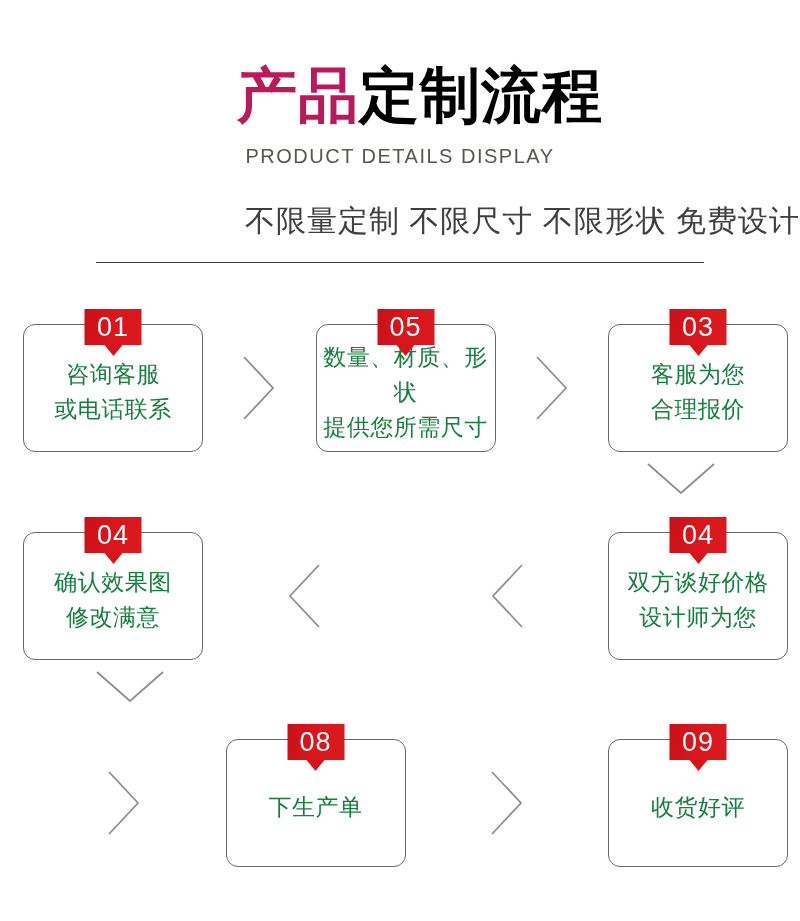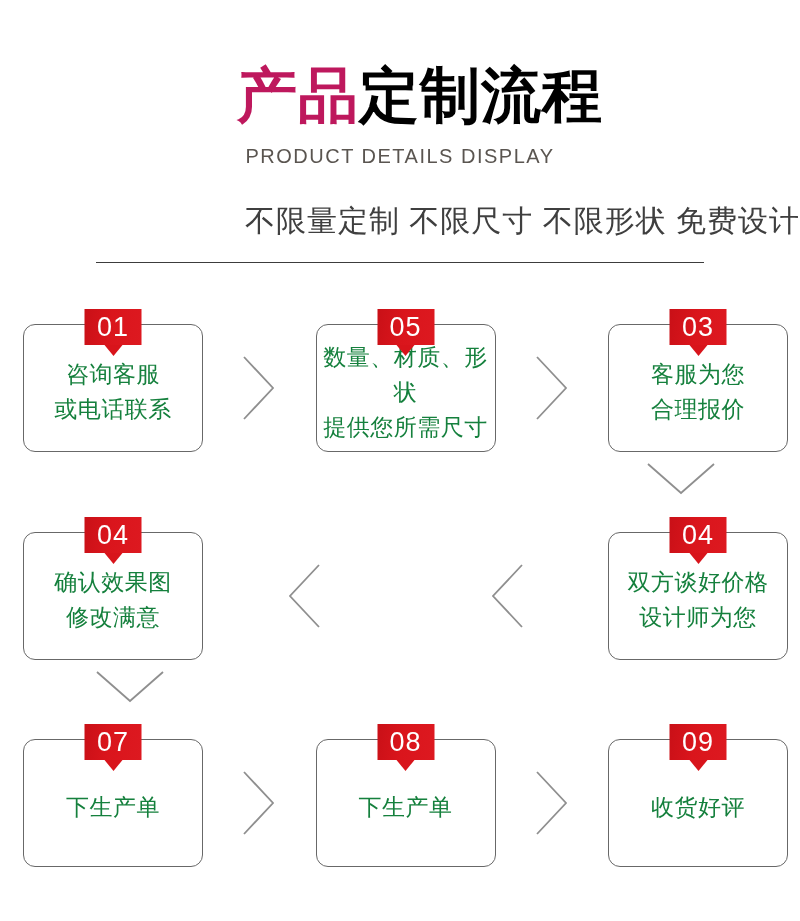--- a/index.html
+++ b/index.html
@@ -227,50 +227,41 @@
             <polyline points="2,2 35,31 68,2" fill="none" stroke="#8f8f8f" stroke-width="1.8"></polyline>
           </svg>
       </div>
       <div class="conn-gap"></div>
       <div class="conn-col"></div>
       <div class="conn-gap"></div>
       <div class="conn-col"></div>
     </div>
 
     <div class="step-row">
-      <div class="step">
-        <div class="badge">
-            <span>07</span>
+      <div class="arrow-cell">
+        <svg class="chev" width="34" height="66" viewBox="0 0 34 66">
+            <polyline points="2,2 31,33 2,64" fill="none" stroke="#8f8f8f" stroke-width="1.8"></polyline>
+          </svg>
+      </div>
+      <div class="step">
+        <div class="badge">
+            <span>08</span>
           </div>
         <div class="step-text">
           <div>下生产单</div>
           <div></div>
         </div>
       </div>
       <div class="arrow-cell">
         <svg class="chev" width="34" height="66" viewBox="0 0 34 66">
             <polyline points="2,2 31,33 2,64" fill="none" stroke="#8f8f8f" stroke-width="1.8"></polyline>
           </svg>
       </div>
       <div class="step">
         <div class="badge">
-            <span>08</span>
-          </div>
-        <div class="step-text">
-          <div>下生产单</div>
-          <div></div>
-        </div>
-      </div>
-      <div class="arrow-cell">
-        <svg class="chev" width="34" height="66" viewBox="0 0 34 66">
-            <polyline points="2,2 31,33 2,64" fill="none" stroke="#8f8f8f" stroke-width="1.8"></polyline>
-          </svg>
-      </div>
-      <div class="step">
-        <div class="badge">
             <span>09</span>
           </div>
         <div class="step-text">
           <div>收货好评</div>
           <div></div>
         </div>
       </div>
     </div>
 
   </div>

